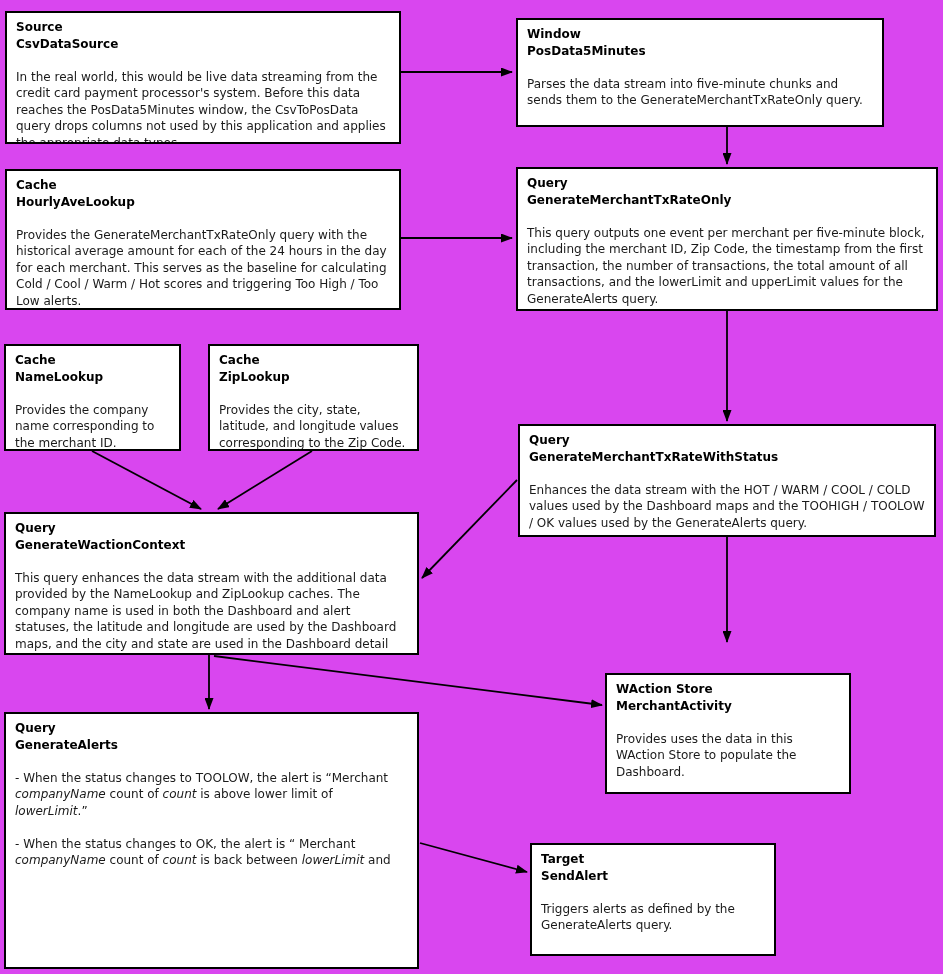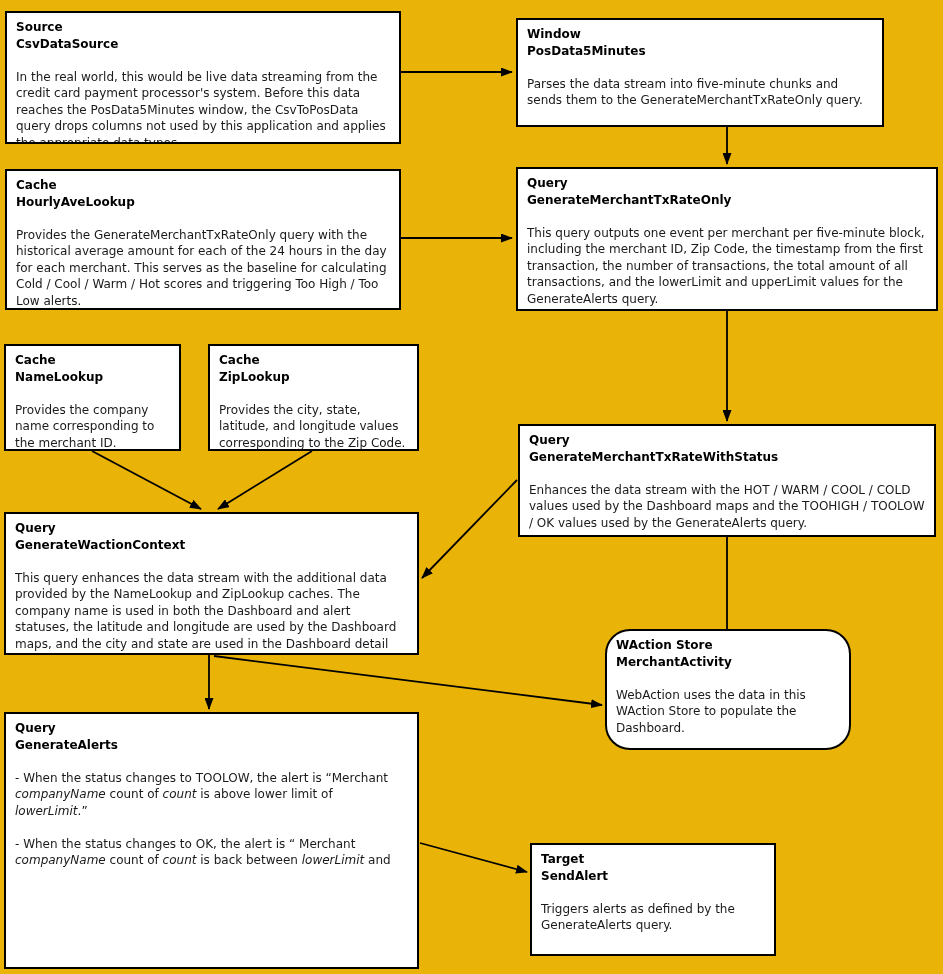--- a/index.html
+++ b/index.html
@@ -1,20 +1,20 @@
 <!DOCTYPE html>
 <html><head>
 <meta charset="utf-8">
 <style>
   html, body { margin: 0; padding: 0; background: #ffffff; }
   #canvas {
     position: relative;
     width: 943px;
     height: 974px;
-    background: #eab308;
+    background: #d946ef;
     font-family: "DejaVu Sans", sans-serif;
   }
   #wires {
     position: absolute;
     left: 0; top: 0;
     width: 943px; height: 974px;
     pointer-events: none;
   }
   .box {
     position: absolute;
@@ -38,21 +38,21 @@
 
   
   #box-source            { left:   5px; top:  11px; width: 396px; height: 133px; }
   #box-window            { left: 516px; top:  18px; width: 368px; height: 109px; }
   #box-hourly            { left:   5px; top: 169px; width: 396px; height: 141px; }
   #box-txrateonly        { left: 516px; top: 167px; width: 422px; height: 144px; }
   #box-namelookup        { left:   4px; top: 344px; width: 177px; height: 107px; }
   #box-ziplookup         { left: 208px; top: 344px; width: 211px; height: 107px; }
   #box-withstatus        { left: 518px; top: 424px; width: 418px; height: 113px; }
   #box-wactioncontext    { left:   4px; top: 512px; width: 415px; height: 143px; }
-  #box-merchantactivity  { left: 605px; top: 629px; width: 246px; height: 121px; border-radius: 25px; }
+  #box-merchantactivity  { left: 605px; top: 673px; width: 246px; height: 121px; }
   #box-generatealerts    { left:   4px; top: 712px; width: 415px; height: 257px; }
   #box-sendalert         { left: 530px; top: 843px; width: 246px; height: 113px; }
 </style>
 </head>
 <body>
 
 <div id="canvas">
 
   <svg id="wires" viewBox="0 0 943 974" xmlns="http://www.w3.org/2000/svg">
     <defs>
@@ -152,21 +152,21 @@
         <p><span>This query enhances the data stream with the additional data provided by the NameLookup and ZipLookup caches.  The company name is used in both the Dashboard and alert statuses, the latitude and longitude are used by the Dashboard maps, and the city and state are used in the Dashboard detail display.</span></p>
       </div>
   </div>
 
   <div class="box" id="box-merchantactivity">
     <div class="box-title">
       <span>WAction Store</span><br>
       <span>MerchantActivity</span>
     </div>
     <div class="box-body">
-        <p><span>WebAction uses the data in this WAction Store to populate the Dashboard.</span></p>
+        <p><span>Provides uses the data in this WAction Store to populate the Dashboard.</span></p>
       </div>
   </div>
 
   <div class="box" id="box-generatealerts">
     <div class="box-title">
       <span>Query</span><br>
       <span>GenerateAlerts</span>
     </div>
     <div class="box-body">
         <p><span>- When the status changes to TOOLOW, the alert is “Merchant </span><i>companyName</i><span> count of </span><i>count</i><span> is above lower limit of </span><i>lowerLimit</i><span>.”</span></p>

